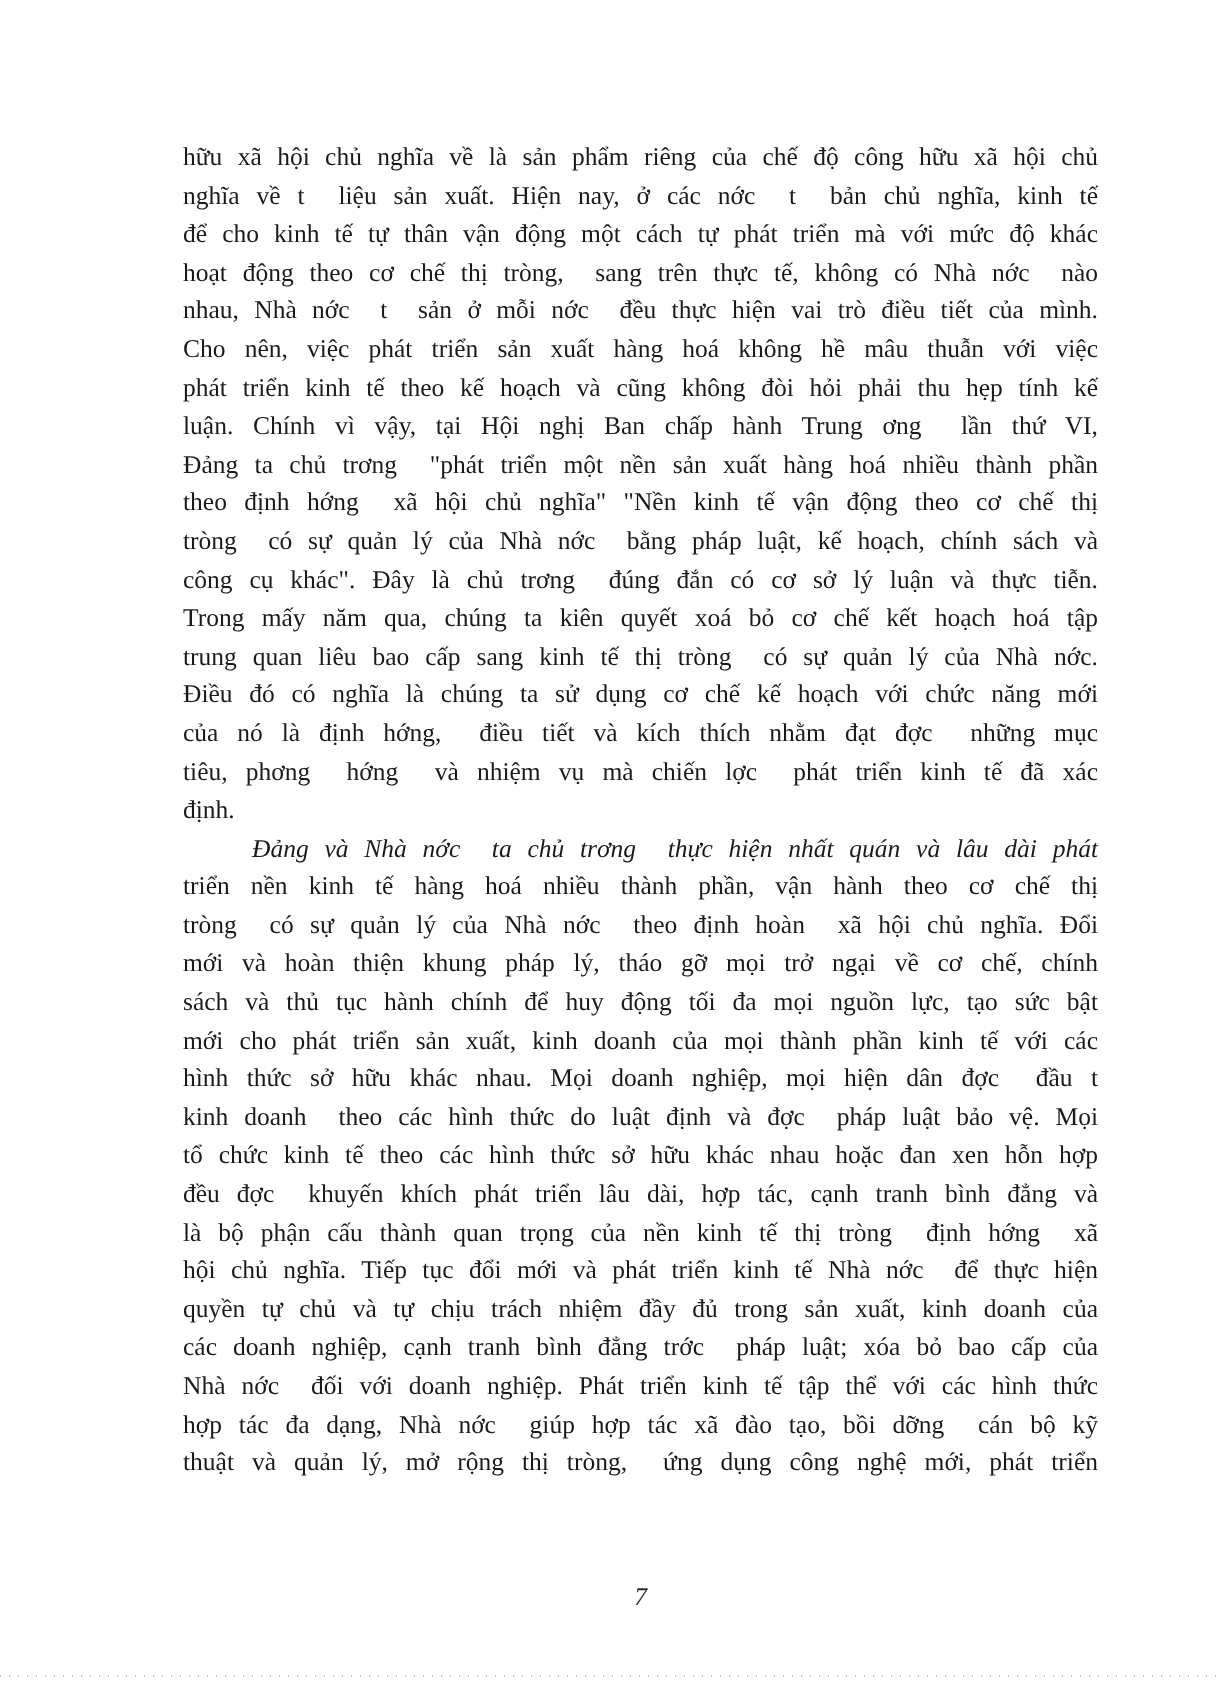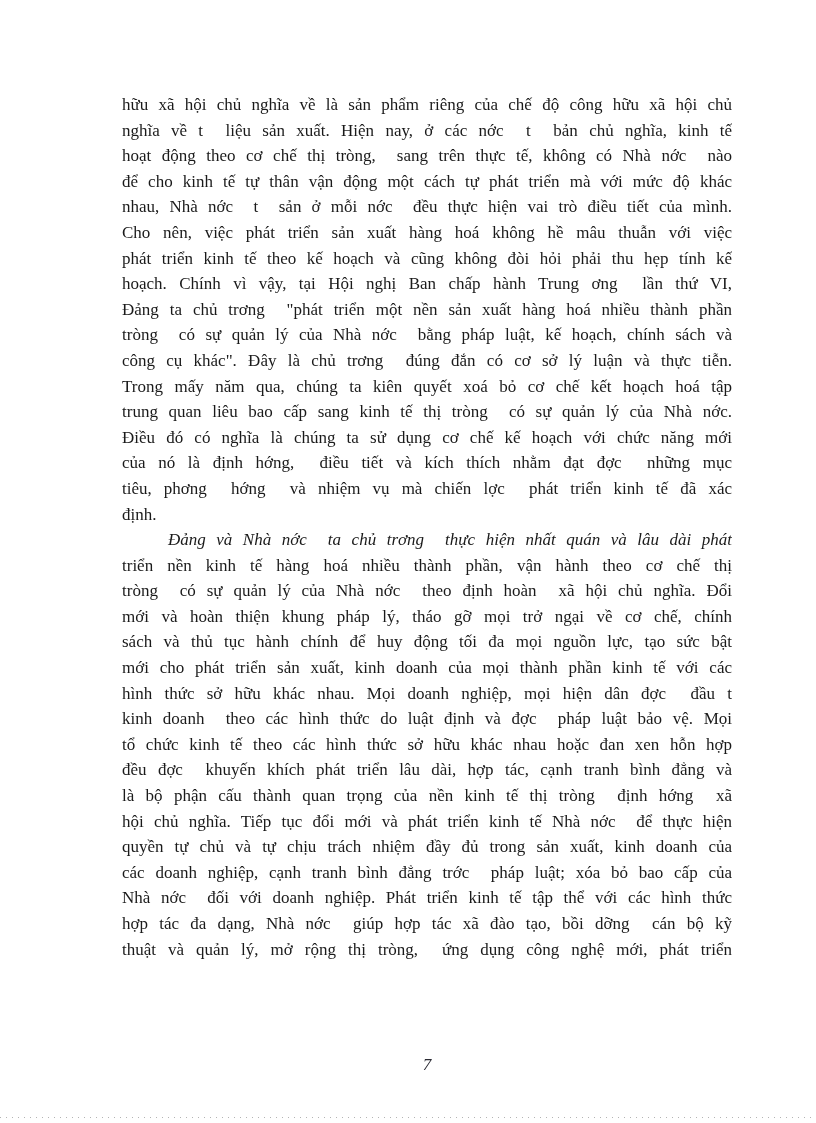--- a/index.html
+++ b/index.html
@@ -63,27 +63,28 @@
   }
 </style>
 </head>
 <body>
 
 <div class="page">
   <div class="text-block">
       <div class="paragraph">
         <div class="line">hữu xã hội chủ nghĩa về là sản phẩm riêng của chế độ công hữu xã hội chủ</div>
         <div class="line">nghĩa về t  liệu sản xuất. Hiện nay, ở các nớc  t  bản chủ nghĩa, kinh tế</div>
+        <div class="line">để cho kinh tế tự thân vận động một cách tự phát triển mà với mức độ khác</div>
         <div class="line">hoạt động theo cơ chế thị tròng,  sang trên thực tế, không có Nhà nớc  nào</div>
-        <div class="line">để cho kinh tế tự thân vận động một cách tự phát triển mà với mức độ khác</div>
         <div class="line">nhau, Nhà nớc  t  sản ở mỗi nớc  đều thực hiện vai trò điều tiết của mình.</div>
         <div class="line">Cho nên, việc phát triển sản xuất hàng hoá không hề mâu thuẫn với việc</div>
         <div class="line">phát triển kinh tế theo kế hoạch và cũng không đòi hỏi phải thu hẹp tính kế</div>
-        <div class="line">hoạch. Chính vì vậy, tại Hội nghị Ban chấp hành Trung ơng  lần thứ VI,</div>
+        <div class="line">luận. Chính vì vậy, tại Hội nghị Ban chấp hành Trung ơng  lần thứ VI,</div>
         <div class="line">Đảng ta chủ trơng  "phát triển một nền sản xuất hàng hoá nhiều thành phần</div>
+        <div class="line">theo định hớng  xã hội chủ nghĩa" "Nền kinh tế vận động theo cơ chế thị</div>
         <div class="line">tròng  có sự quản lý của Nhà nớc  bằng pháp luật, kế hoạch, chính sách và</div>
         <div class="line">công cụ khác". Đây là chủ trơng  đúng đắn có cơ sở lý luận và thực tiễn.</div>
         <div class="line">Trong mấy năm qua, chúng ta kiên quyết xoá bỏ cơ chế kết hoạch hoá tập</div>
         <div class="line">trung quan liêu bao cấp sang kinh tế thị tròng  có sự quản lý của Nhà nớc.</div>
         <div class="line">Điều đó có nghĩa là chúng ta sử dụng cơ chế kế hoạch với chức năng mới</div>
         <div class="line">của nó là định hớng,  điều tiết và kích thích nhằm đạt đợc  những mục</div>
         <div class="line">tiêu, phơng  hớng  và nhiệm vụ mà chiến lợc  phát triển kinh tế đã xác</div>
         <div class="line lastline">định.</div>
       </div>
       <div class="paragraph">

